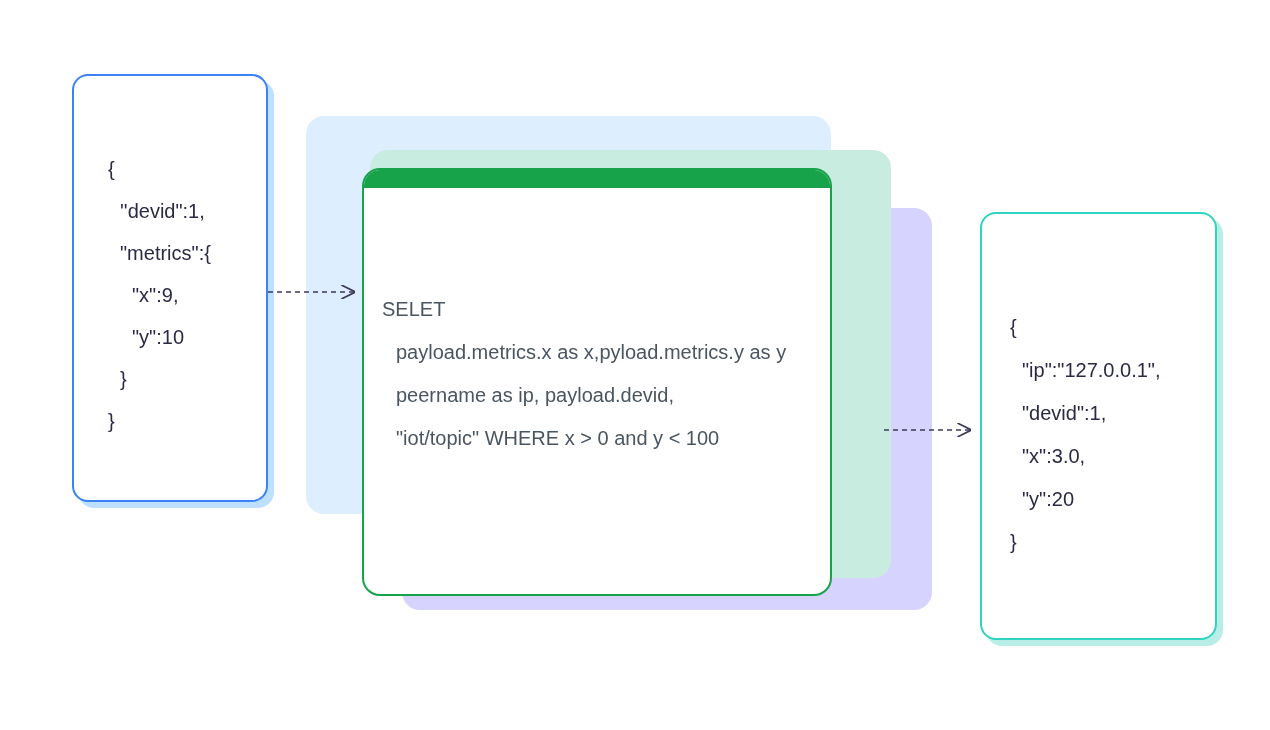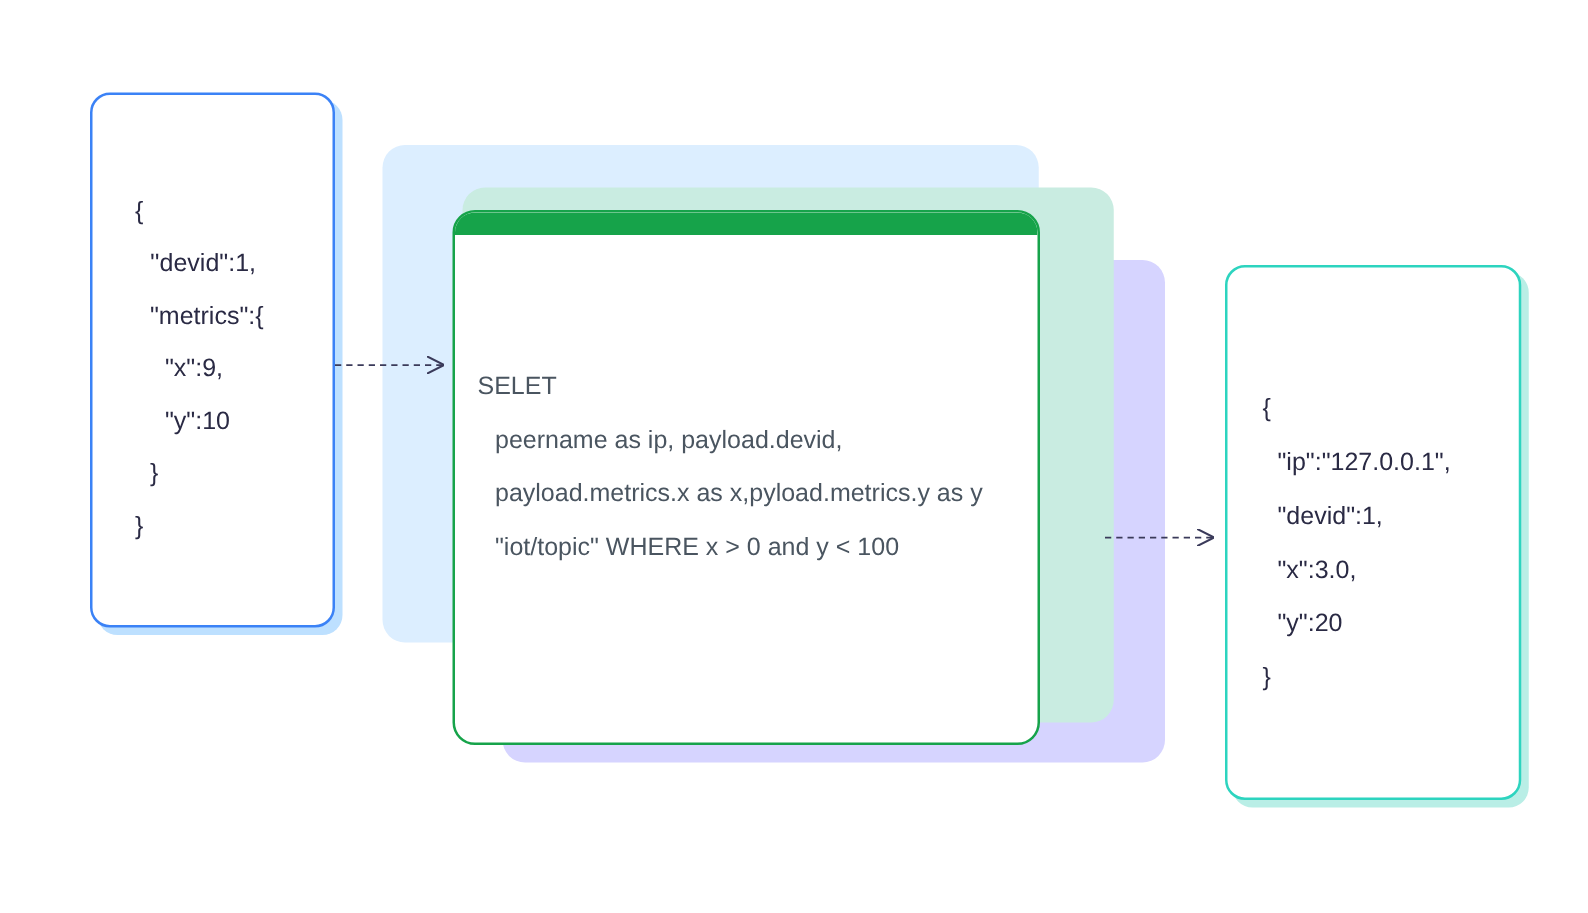--- a/index.html
+++ b/index.html
@@ -149,22 +149,22 @@
     <div class="l3">    "y":10</div>
     <div class="l2">  }</div>
     <div class="l1">}</div>
   </div>
 
   <div class="sql-shadow"></div>
   <div class="sql-window">
     <div class="sql-titlebar"></div>
     <div class="sql-body">
       <div class="kw">SELET</div>
+      <div class="b2">  payload.metrics.x as x,pyload.metrics.y as y</div>
       <div class="b2">  peername as ip, payload.devid,</div>
-      <div class="b2">  payload.metrics.x as x,pyload.metrics.y as y</div>
       <div class="b2">  "iot/topic" WHERE x &gt; 0 and y &lt; 100</div>
     </div>
   </div>
 
   <div class="output-shadow"></div>
   <div class="output-box">
     <div class="l1">{</div>
     <div class="l2">  "ip":"127.0.0.1",</div>
     <div class="l2">  "devid":1,</div>
     <div class="l2">  "x":3.0,</div>

